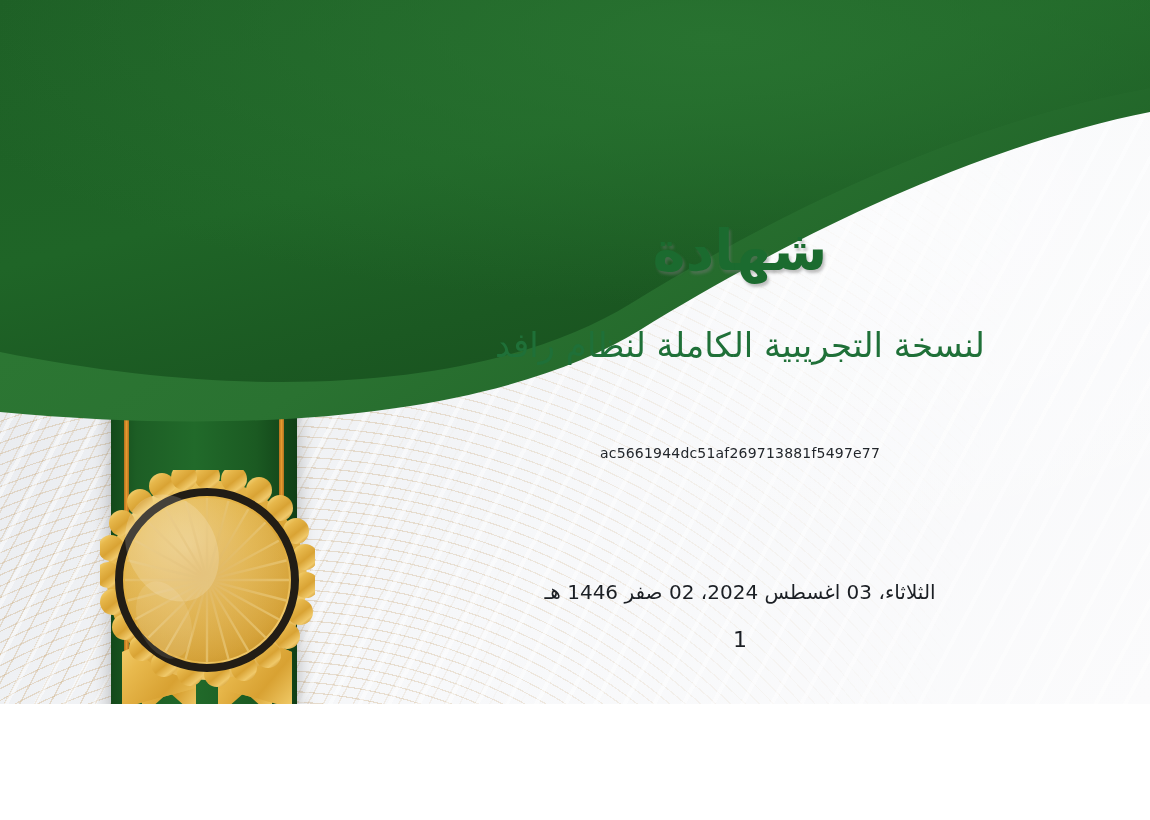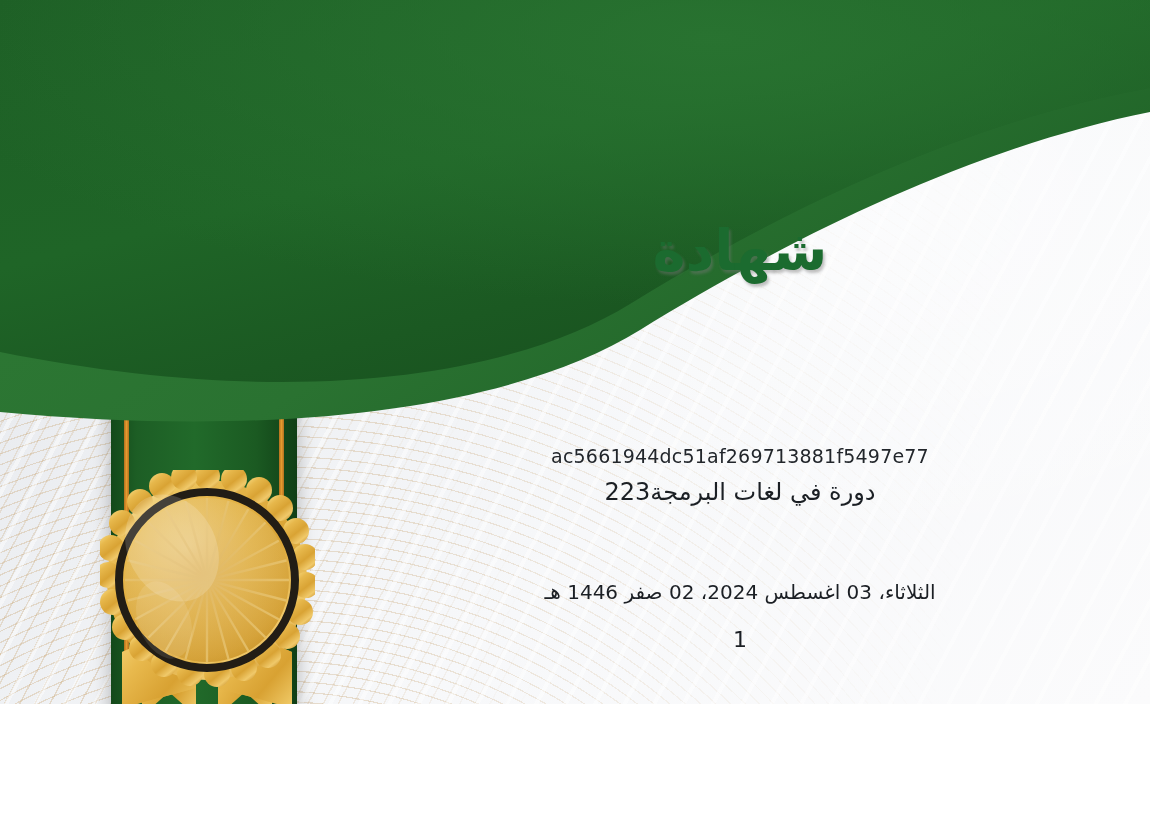--- a/index.html
+++ b/index.html
@@ -79,21 +79,21 @@
     font-size:56px;font-weight:bold;color:#1b6b2f;
     letter-spacing:0;
     text-shadow:2px 3px 3px rgba(120,120,120,.45);
   }
   .subtitle{
     position:absolute;top:325px;left:0;right:0;
     font-size:34px;color:#1f7038;font-weight:400;
   }
   .hash{
     position:absolute;top:445px;left:0;right:0;
-    font-size:19px;color:#22262b;direction:ltr;letter-spacing:.2px;
+    font-size:14px;color:#22262b;direction:ltr;letter-spacing:.2px;
   }
   .course{
     position:absolute;top:478px;left:0;right:0;
     font-size:24px;color:#1b1f24;
   }
   .date{
     position:absolute;top:580px;left:0;right:0;
     font-size:20px;color:#1b1f24;
   }
   .page-no{
@@ -245,22 +245,22 @@
         <line x1="107" y1="110" x2="85" y2="29"></line>
     </g>
     <circle cx="107" cy="110" r="82" fill="url(#innerG)"></circle>
 
     <ellipse cx="72" cy="78" rx="44" ry="56" fill="#fff" opacity=".16" transform="rotate(-28 72 78)"></ellipse>
     <ellipse cx="64" cy="150" rx="26" ry="40" fill="#fff" opacity=".10" transform="rotate(-20 64 150)"></ellipse>
   </svg>
 
   <div class="content">
     <div class="title">شهادة</div>
+    <div class="subtitle">لنسخة التجريبية الكاملة لنظام رافد</div>
     <div class="hash">ac5661944dc51af269713881f5497e77</div>
-    <div class="course">دورة في لغات البرمجة223</div>
     <div class="date">الثلاثاء، 03 اغسطس 2024، 02 صفر 1446 هـ</div>
     <div class="page-no">1</div>
   </div>
 
   <div class="sig left"></div>
   <div class="sig right"></div>
 
 </div>
 
 </body></html>

